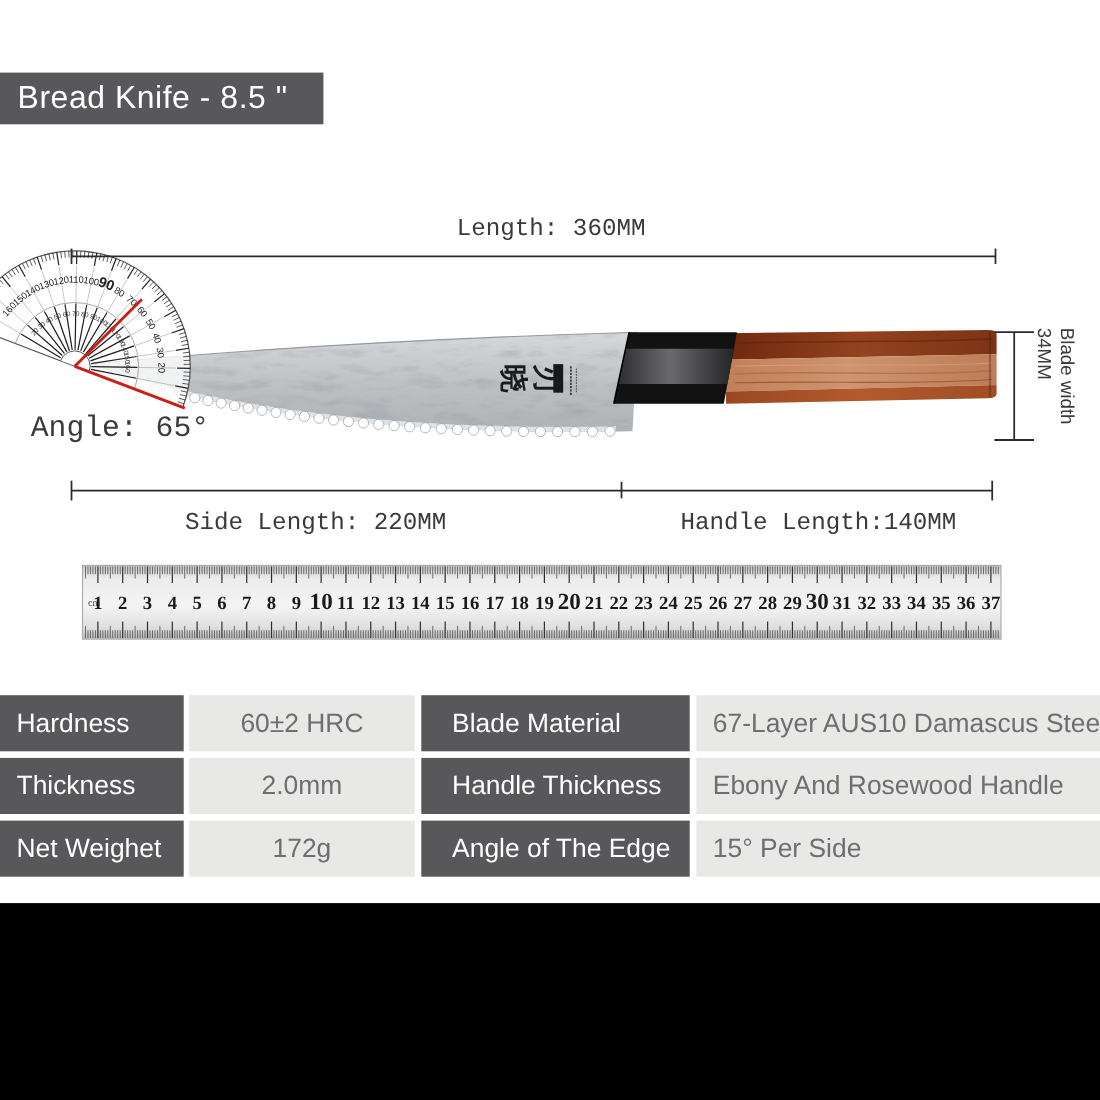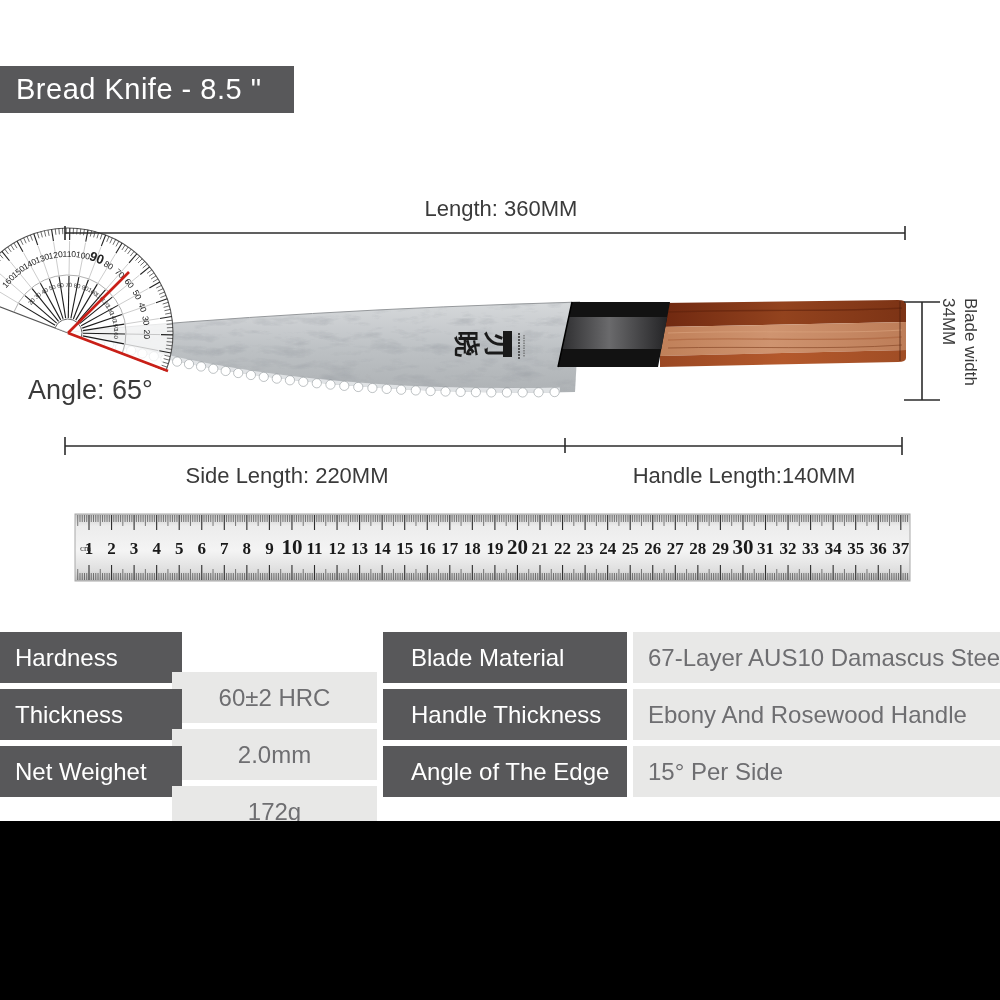--- a/index.html
+++ b/index.html
@@ -11,21 +11,21 @@
   .abs{position:absolute;}
   
   #title-bar{
     left:0;top:66px;width:294px;height:47px;
     background:var(--label-cell-bg,#58585a);
     color:#fff;font-size:29px;line-height:47px;padding-left:16px;
     box-sizing:border-box;letter-spacing:.5px;white-space:nowrap;
   }
   
   .measure-label{
-    color:#3a3a3a;font-size:22px;text-align:center;white-space:nowrap;
+    color:#3a3a3a;font-size:22px;text-align:center;white-space:nowrap;font-family:Liberation Mono, monospace;
   }
   #length-label{left:351px;top:196px;width:300px;}
   #blade-length-label{left:137px;top:463px;width:300px;}
   #handle-length-label{left:594px;top:463px;width:300px;}
   #angle-label{left:28px;top:375px;width:200px;text-align:left;font-size:27px;}
   #blade-width-label{
     left:938px;top:298px;height:108px;
     writing-mode:vertical-rl;
     color:#3a3a3a;font-size:17px;line-height:1.25;
     display:flex;align-items:center;
@@ -39,21 +39,21 @@
   }
   .spec-label{
     background:var(--label-cell-bg,#58585a);color:#ffffff;padding-left:15px;
   }
   .spec-value{
     background:var(--value-cell-bg,#e8e8e7);color:var(--value-text,#6e6e71);
   }
   .spec-value.center{justify-content:center;}
   .spec-value.left{padding-left:15px;}
   .row0{top:632px;} .row1{top:689px;} .row2{top:746px;}
-  .col0{left:0;width:182px;} .col1{left:172px;width:205px;margin-top:40px;}
+  .col0{left:0;width:167px;} .col1{left:172px;width:205px;}
   .col2{left:383px;width:244px;padding-left:28px;} .col3{left:633px;width:367px;}
   #footer-bar{left:0;top:821px;width:1000px;height:179px;background:var(--footer-bg,#000);}
 </style>
 </head>
 <body>
 
 <div class="abs" id="title-bar">Bread Knife - 8.5 "</div>
 
 <svg class="abs" id="diagram-svg" viewBox="0 0 1000 620" xmlns="http://www.w3.org/2000/svg">
   <defs>

